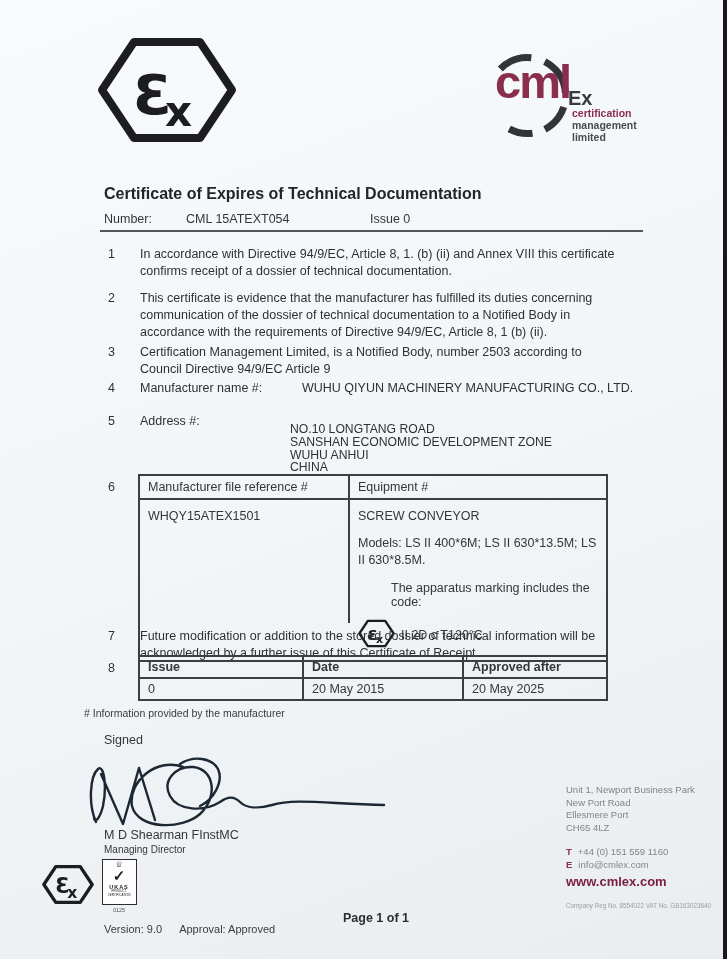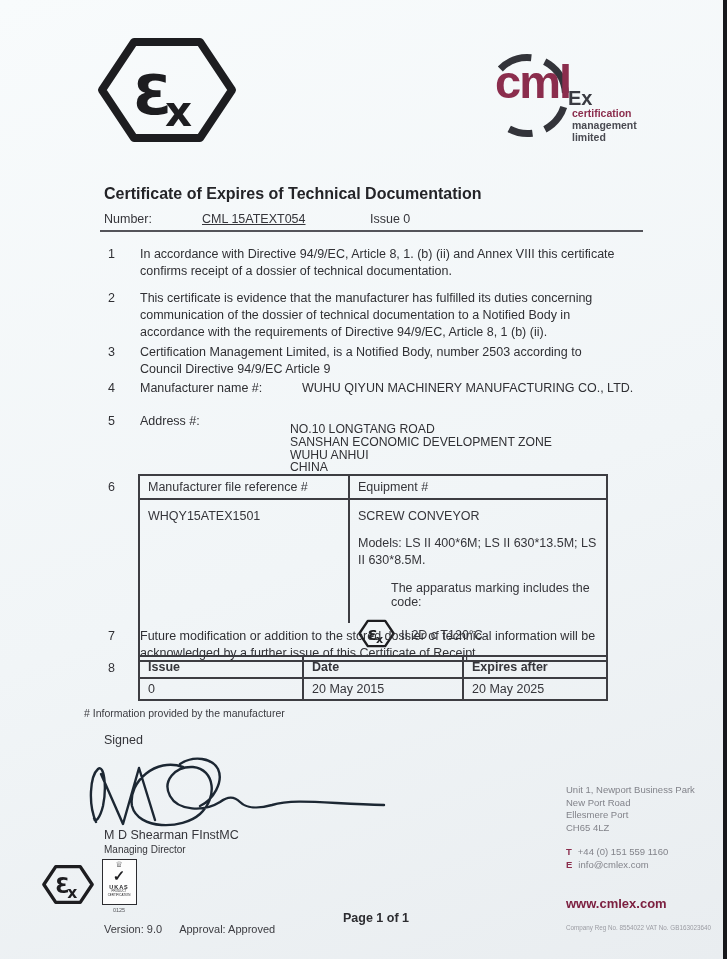--- a/index.html
+++ b/index.html
@@ -22,21 +22,21 @@
   .cml-arc{position:absolute; left:-3px; top:7px; width:93px; height:93px;}
   .cml-arc circle{fill:none; stroke:#33343a; stroke-width:7;}
   .cml-word{position:absolute; left:11px; top:16px; font-size:47px; font-weight:bold; color:#8b2d4d; letter-spacing:-2px; line-height:1;}
   .cml-ex{position:absolute; left:84px; top:45px; font-size:20px; font-weight:bold; color:#3a3b42;}
   .cml-lines{position:absolute; left:88px; top:65px; font-size:10.5px; line-height:12px; font-weight:bold;}
   .cml-l1{color:#8b2d4d;} .cml-l2,.cml-l3{color:#4a4b52;}
 
   .title{position:absolute; left:104px; top:185px; font-size:16px; font-weight:bold; color:#242428;}
   .numrow{position:absolute; left:104px; top:212px; font-size:12.5px; width:500px; height:16px;}
   .numrow .nr-label{position:absolute; left:0;}
-  .numrow .nr-value{position:absolute; left:98px;text-decoration:underline;}
+  .numrow .nr-value{position:absolute; left:82px;}
   .numrow .nr-issue{position:absolute; left:266px;}
   .rule{position:absolute; left:100px; top:230px; width:543px; height:2px; background:#54545a;}
 
   .item{position:absolute; left:140px; width:478px; font-size:12.5px; line-height:17px; color:#303034;}
   .item .num{position:absolute; left:-32px; top:0;}
   .i1{top:246px;} .i2{top:290px;} .i3{top:344px;} .i7{top:628px;}
   .i4{top:380px;} .i5{top:413px;}
   .kv-label{position:absolute; left:0; top:0; white-space:nowrap;}
   .kv-value{position:absolute; left:162px; top:0; width:335px;}
   .addr-lines{position:absolute; left:150px; top:10px; width:340px; line-height:12.8px; font-size:12.2px;}
@@ -79,21 +79,21 @@
   .ukas-num{font-size:5.5px; color:#55555a; margin-top:2px;}
 
   .version-line{position:absolute; left:104px; top:923px; font-size:11px; color:#3b3b40;}
   .version-line .appr{margin-left:14px;}
   .pageno{position:absolute; left:343px; top:911px; font-size:12.5px; font-weight:bold; color:#2c2c30;}
 
   .rfoot{position:absolute; left:566px; top:784px; width:152px;}
   .rf-addr{font-size:9.5px; line-height:12.5px; color:#82838a;}
   .rf-contact{margin-top:11px; font-size:9.5px; line-height:13px; color:#82838a;}
   .rf-contact .lbl{color:#8b2d4d; font-weight:bold; margin-right:6px;}
-  .rf-web{margin-top:25px; font-size:13px; font-weight:bold; color:#7c2040;}
+  .rf-web{margin-top:3px; font-size:13px; font-weight:bold; color:#7c2040;}
   .rf-reg{margin-top:13px; font-size:6.3px; color:#9b9ca3; white-space:nowrap;}
 </style>
 </head>
 <body>
 
 <div class="page">
   <div class="scan-edge"></div>
 
   <svg class="exhex ex-large" viewBox="0 0 140 110">
     <polygon points="5,55 37,7 103,7 135,55 103,103 37,103" stroke-width="8"></polygon>
@@ -181,21 +181,21 @@
   <div class="item i7">
     <span class="num">7</span>
     <span>Future modification or addition to the stored dossier of technical information will be acknowledged by a further issue of this Certificate of Receipt</span>
   </div>
 
   <span class="tnum8">8</span>
   <div class="t8">
     <div class="row hdr">
       <div class="c1">Issue</div>
       <div class="c2">Date</div>
-      <div class="c3">Expires after</div>
+      <div class="c3">Approved after</div>
     </div>
     <div class="row">
       <div class="c1">0</div>
       <div class="c2">20 May 2015</div>
       <div class="c3">20 May 2025</div>
     </div>
   </div>
 
   <div class="footnote"># Information provided by the manufacturer</div>
 

